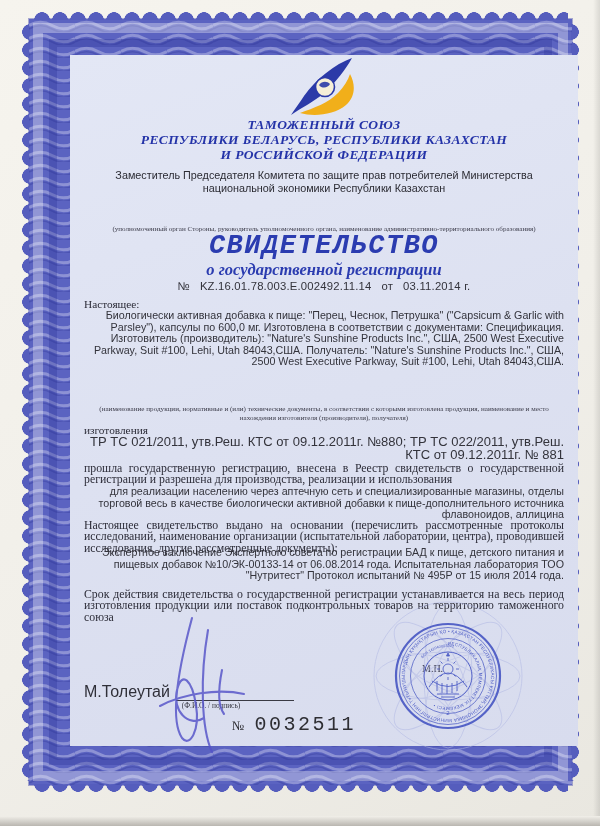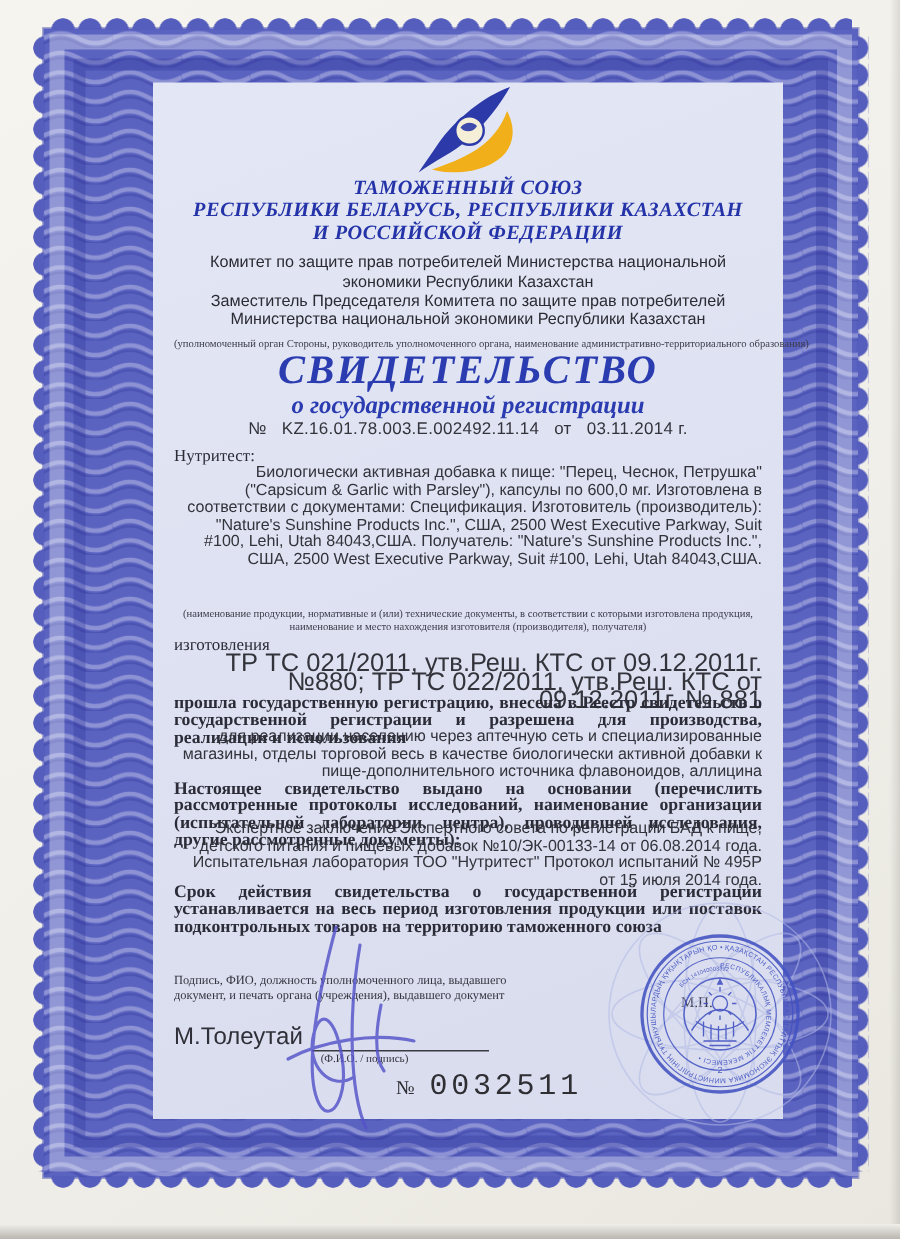--- a/index.html
+++ b/index.html
@@ -25,39 +25,39 @@
     background-image:radial-gradient(circle 8px at 9px 0px, #555dbd 7.6px, rgba(0,0,0,0) 8px);
     background-size:18px 8px; background-repeat:repeat-x; }
   .sc-left { top:4px; bottom:4px; left:-7px; width:8px;
     background-image:radial-gradient(circle 8px at 8px 9px, #555dbd 7.6px, rgba(0,0,0,0) 8px);
     background-size:8px 18px; background-repeat:repeat-y; }
   .sc-right { top:4px; bottom:4px; right:-7px; width:8px;
     background-image:radial-gradient(circle 8px at 0px 9px, #555dbd 7.6px, rgba(0,0,0,0) 8px);
     background-size:8px 18px; background-repeat:repeat-y; }
 
   
-  .panel { position:absolute; left:70px; top:55px; width:420px; height:691px;
-    background:linear-gradient(160deg,#e3e7f5 0%, #dde1f1 50%, #d8dcee 100%);margin-left:32px; }
+  .panel { position:absolute; left:70px; top:55px; width:508px; height:691px;
+    background:linear-gradient(160deg,#e3e7f5 0%, #dde1f1 50%, #d8dcee 100%); }
   .blk { position:absolute; left:14px; right:14px; }
   .center { text-align:center; }
 
   .union-title { color:#2433a8; font-family:"Liberation Serif", serif;
     font-weight:bold; font-style:italic; font-size:13.5px; line-height:15px; letter-spacing:.4px; }
   .authority { color:#2b2b33; font-size:10.8px; line-height:12.8px; }
   .tiny-caption { color:#3c3c4a; font-family:"Liberation Serif", serif; font-size:7.1px; line-height:8.6px; }
   .nowrap { white-space:nowrap; }
-  .doc-title { color:#2b3cb0; font-family:Liberation Serif, serif; font-weight:bold;
+  .doc-title { color:#2b3cb0; font-family:Liberation Mono, monospace; font-weight:bold;
     font-style:italic; font-size:27px; letter-spacing:1.5px; line-height:28px; }
   .doc-subtitle { color:#2b3cb0; font-family:"Liberation Serif", serif; font-weight:bold;
     font-style:italic; font-size:16.5px; line-height:18px; }
   .numline { color:#33333b; font-size:11.3px; letter-spacing:.2px; }
   .numline span { margin:0 5px; }
 
   .serif-para { color:#2c2c38; font-family:"Liberation Serif", serif;
-    font-size:11.8px; line-height:11.4px; text-align:justify;font-weight:bold; }
+    font-size:11.8px; line-height:11.4px; text-align:justify; }
   .sans-para { color:#33333b; font-size:10.7px; line-height:11.6px;text-align:right; }
   .prod-label { color:#2c2c38; font-family:"Liberation Serif", serif; font-size:11.3px; line-height:12px; }
   .conf-label { color:#2c2c38; font-family:"Liberation Serif", serif; font-size:11.3px; }
 
   .sign-caption { color:#34343f; font-family:"Liberation Serif", serif; font-size:8.3px; line-height:10.2px; width:250px; }
   .name-row { display:flex; align-items:flex-end; width:210px; }
   .sign-name { color:#2f2f38; font-size:16px; white-space:nowrap; }
   .sign-line { flex:1; border-bottom:1px solid #3a3a44; height:13px; margin-left:6px; }
   .fio-caption { color:#34343f; font-family:"Liberation Serif", serif; font-size:7.4px; width:130px; text-align:center; }
 
@@ -103,48 +103,46 @@
       <path d="M41,28 c3,-4 8,-4 11,-1 c-2,4 -8,5 -11,1 Z" fill="#2b3aa8" opacity="0.9"></path>
     </svg>
 
     <div class="blk union-title center" style="top:62px;">
       <div>ТАМОЖЕННЫЙ СОЮЗ</div>
       <div>РЕСПУБЛИКИ БЕЛАРУСЬ, РЕСПУБЛИКИ КАЗАХСТАН</div>
       <div>И РОССИЙСКОЙ ФЕДЕРАЦИИ</div>
     </div>
 
     <div class="blk authority center" style="top:114px;">
-      <div>Комитет по защите прав потребителей Министерства национальной экономики Республики Казахстан</div>
       <div>Заместитель Председателя Комитета по защите прав потребителей Министерства национальной экономики Республики Казахстан</div>
     </div>
     <div class="blk tiny-caption center nowrap" style="top:170px;">(уполномоченный орган Стороны, руководитель уполномоченного органа, наименование административно-территориального образования)</div>
 
     <div class="blk doc-title center" style="top:177px;">СВИДЕТЕЛЬСТВО</div>
     <div class="blk doc-subtitle center" style="top:206px;">о государственной регистрации</div>
 
     <div class="blk numline center" style="top:225px;">
       <span>№</span><span>KZ.16.01.78.003.E.002492.11.14</span><span>от</span><span>03.11.2014 г.</span>
     </div>
 
     <div class="blk" style="top:243px;">
-      <div class="prod-label">Нутритест:</div>
+      <div class="prod-label">Настоящее:</div>
       <div class="sans-para">Биологически активная добавка к пище: "Перец, Чеснок, Петрушка" ("Capsicum &amp; Garlic with Parsley"), капсулы по 600,0 мг. Изготовлена в соответствии с документами: Спецификация. Изготовитель (производитель): "Nature's Sunshine Products Inc.", США, 2500 West Executive Parkway, Suit #100, Lehi, Utah 84043,США.  Получатель: "Nature's Sunshine Products Inc.", США, 2500 West Executive Parkway, Suit #100, Lehi, Utah 84043,США.</div>
     </div>
     <div class="blk tiny-caption center" style="top:350px;">(наименование продукции, нормативные и (или) технические документы, в соответствии с которыми изготовлена продукция, наименование и место нахождения изготовителя (производителя), получателя)</div>
 
     <div class="blk conf-label" style="top:369px;">изготовления</div>
-    <div class="blk sans-para" style="top:381px; line-height:12.6px; font-size:17px;">ТР ТС 021/2011, утв.Реш. КТС от 09.12.2011г. №880; ТР ТС 022/2011, утв.Реш. КТС от 09.12.2011г. № 881</div>
+    <div class="blk sans-para" style="top:381px; line-height:12.6px; font-size:13px;">ТР ТС 021/2011, утв.Реш. КТС от 09.12.2011г. №880; ТР ТС 022/2011, утв.Реш. КТС от 09.12.2011г. № 881</div>
 
     <div class="blk serif-para" style="top:408px;">прошла государственную регистрацию, внесена в Реестр свидетельств о государственной регистрации и разрешена для производства, реализации и использования</div>
     <div class="blk sans-para" style="top:431px;">для реализации населению через аптечную сеть и специализированные магазины, отделы торговой весь в качестве биологически активной добавки к пище-дополнительного источника флавоноидов, аллицина</div>
     <div class="blk serif-para" style="top:465px;">Настоящее свидетельство выдано на основании (перечислить рассмотренные протоколы исследований, наименование организации  (испытательной лаборатории, центра), проводившей исследования, другие рассмотренные документы):</div>
     <div class="blk sans-para" style="top:492px;">Экспертное заключение Экспертного совета по регистрации БАД к пище, детского питания и пищевых добавок №10/ЭК-00133-14 от 06.08.2014 года. Испытательная лаборатория ТОО "Нутритест" Протокол испытаний № 495Р от 15 июля 2014 года.</div>
     <div class="blk serif-para" style="top:534px;">Срок действия свидетельства о государственной регистрации устанавливается на весь период изготовления продукции или поставок подконтрольных товаров на территорию таможенного союза</div>
 
-    <div class="blk sign-caption" style="top:594px;">Подпись, ФИО,  должность уполномоченного лица, выдавшего документ, и печать органа (учреждения), выдавшего документ</div>
     <div class="blk name-row" style="top:628px;">
       <span class="sign-name">М.Толеутай</span>
       <span class="sign-line"></span>
     </div>
     <div class="blk fio-caption" style="top:646px; left:76px;">(Ф.И.О. / подпись)</div>
 
     <div class="blk serial" style="top:658px; left:162px; right:auto;">
       <span class="no">№</span>
       <span class="digits">0032511</span>
     </div>

